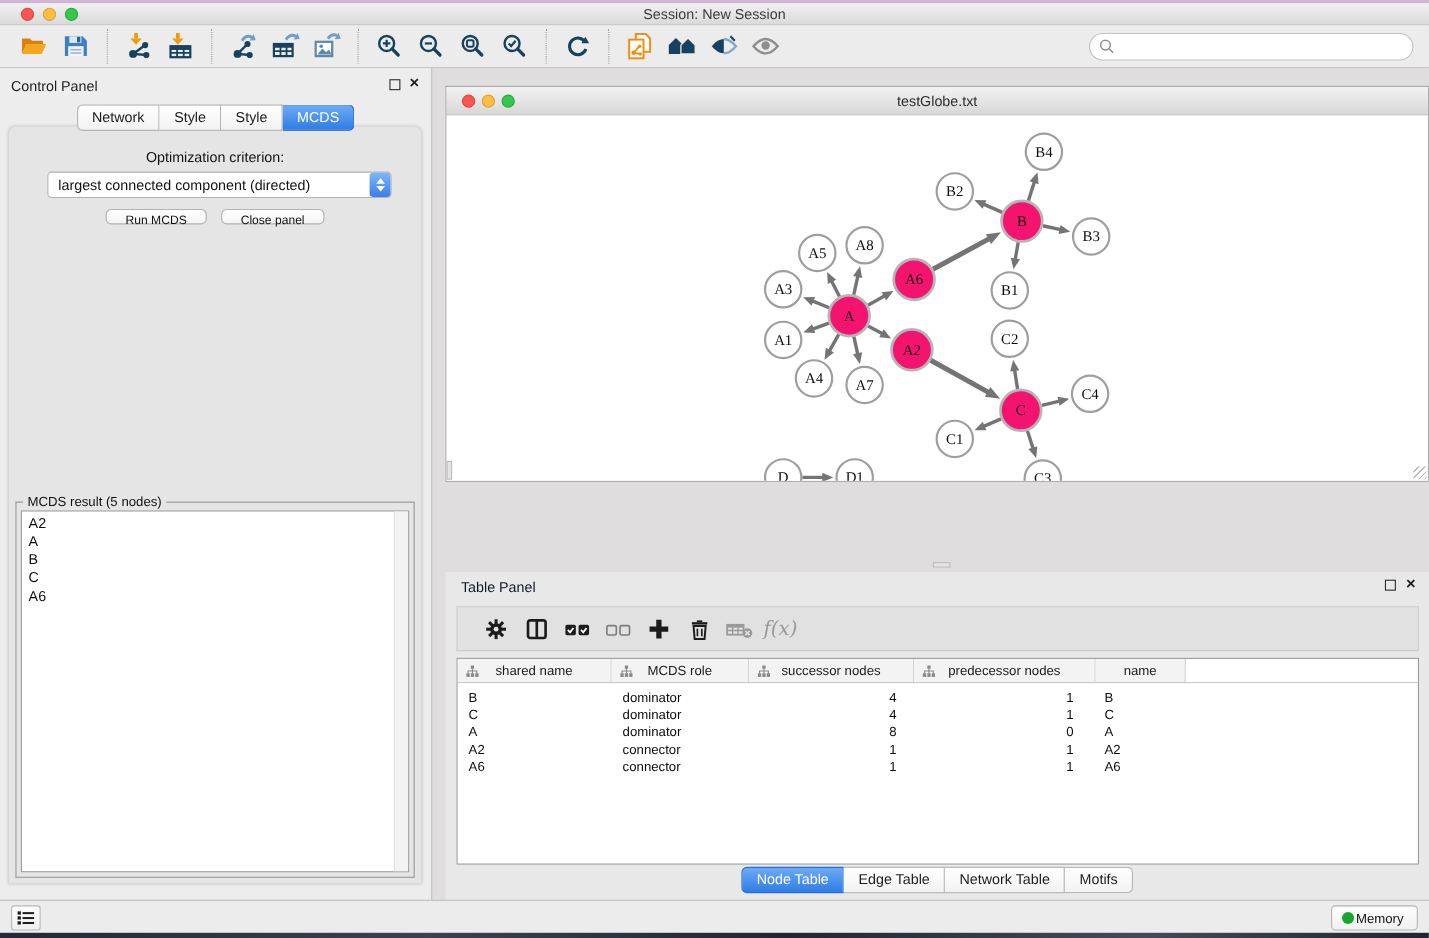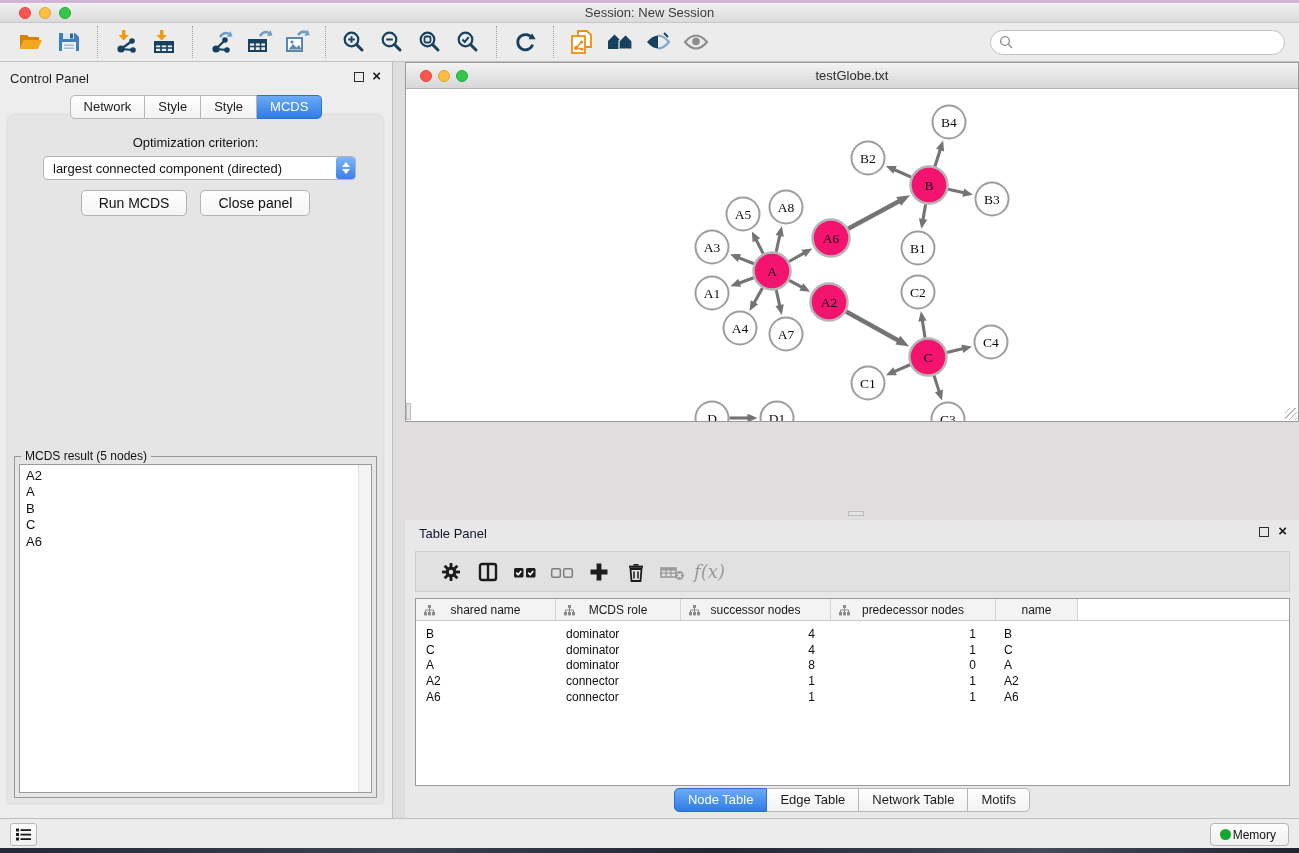--- a/index.html
+++ b/index.html
@@ -47,32 +47,32 @@
                 border-radius:7px 7px 0 0; box-shadow:0 0 3px rgba(0,0,0,.18); }
   .opt-label { position:absolute; top:20px; width:100%; text-align:center; font-size:13px; color:#121212; }
   .dropdown { position:absolute; left:35px; top:41px; width:313px; height:24px; background:#fff;
               border:1px solid #b3b3b3; border-radius:4px; display:flex; align-items:center; }
   .dropdown .dval { flex:1; font-size:13px; color:#111; padding-left:9px; white-space:nowrap; }
   .spinner { width:19px; height:22px; border-radius:3px; background:linear-gradient(#7db7f8,#3a7ee8);
              display:flex; flex-direction:column; align-items:center; justify-content:center; gap:2px; }
   .spin-up { width:0; height:0; border-left:4px solid transparent; border-right:4px solid transparent; border-bottom:5px solid #fff; }
   .spin-dn { width:0; height:0; border-left:4px solid transparent; border-right:4px solid transparent; border-top:5px solid #fff; }
   .btn-row { position:absolute; top:75px; width:100%; display:flex; justify-content:center; gap:13px; }
-  .pbtn { height:26px; padding:0 17px; font-size:14px; color:#111; background:linear-gradient(#ffffff,#f4f4f4);
+  .pbtn { height:14px; padding:0 17px; font-size:11px; color:#111; background:linear-gradient(#ffffff,#f4f4f4);
           border:1px solid #b3b3b3; border-radius:5px; line-height:21px; }
   .fieldset { position:absolute; left:6px; right:6px; top:341px; bottom:5px; border:1px solid #979797; }
   .fieldset .legend { position:absolute; top:-8px; left:6px; background:#e6e5e5; padding:0 4px; font-size:12px; color:#111; }
   .listbox { position:absolute; left:4px; right:4px; top:7px; bottom:4px; background:#fff; border:1px solid #9a9a9a; }
   .scrolltrack { position:absolute; right:0; top:0; bottom:0; width:13px; background:#f3f3f3; border-left:1px solid #e2e2e2; }
   .list-item { font-size:13px; color:#101010; line-height:16.4px; padding-left:6px; }
   .listbox .items { padding-top:3px; }
 
   
   .rightarea { position:absolute; left:405px; right:0; top:0; bottom:0; }
-  .netwin { position:absolute; left:0; right:0; top:0; height:360px; background:#fff; border:1px solid #9b9b9b; }
+  .netwin { position:absolute; left:0; right:0; top:16px; height:360px; background:#fff; border:1px solid #9b9b9b; }
   .net-titlebar { position:absolute; left:0; right:0; top:0; height:26px;
                   background:linear-gradient(#f3f3f3,#d7d7d7); border-bottom:1px solid #b2b2b2;
                   text-align:center; font-size:13px; color:#2d2d2d; line-height:25px; }
   .net-titlebar .lights { left:14px; top:7px; gap:6px; }
   .net-canvas { position:absolute; left:0; right:0; top:26px; bottom:0; background:#fff; overflow:hidden;font-family:Liberation Serif, serif; }
   .net-canvas svg { display:block; }
   .edge-handle-left { position:absolute; left:0; top:340px; width:5px; height:17px; background:#e4e4e4; border:1px solid #bdbdbd; }
   .resize-corner { position:absolute; right:1px; bottom:1px; width:12px; height:12px;
                    background:
                      linear-gradient(135deg, transparent 50%, transparent 50%),

